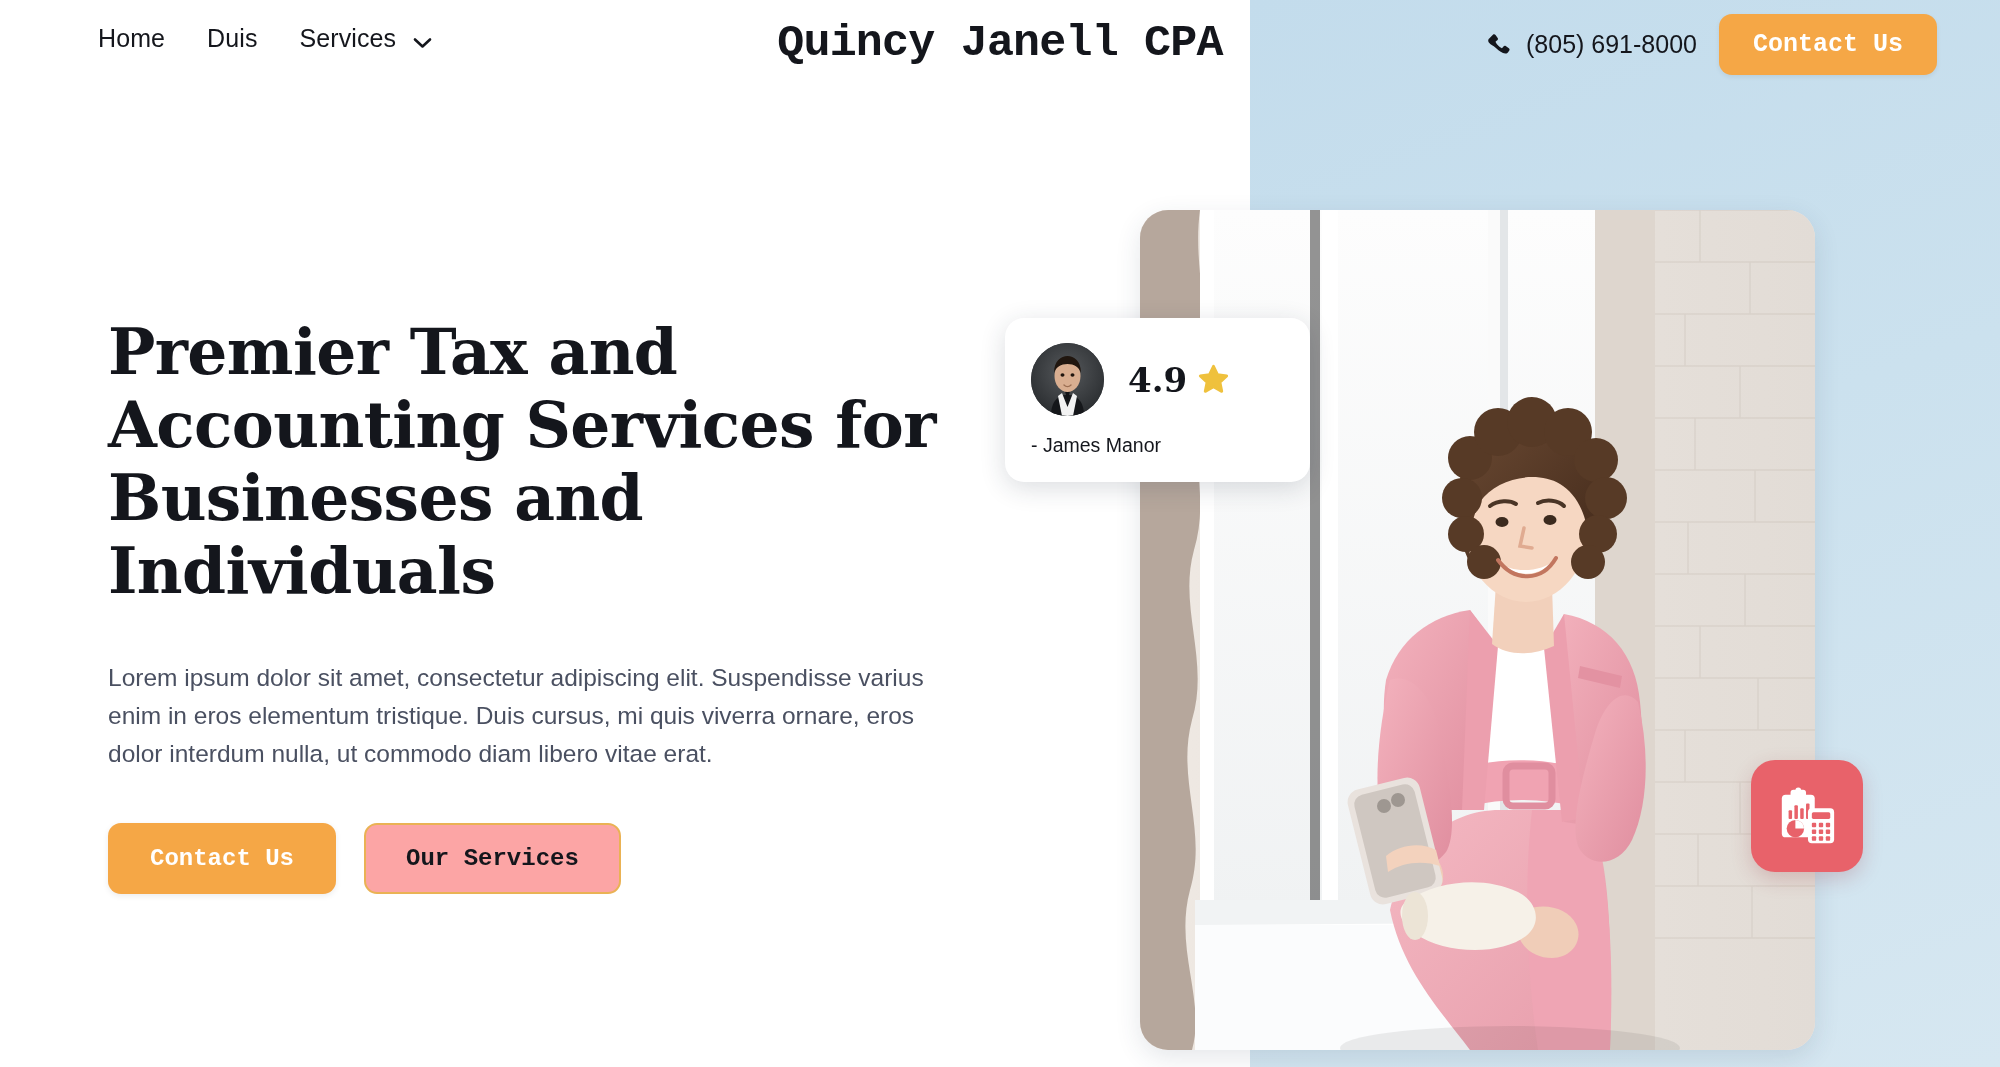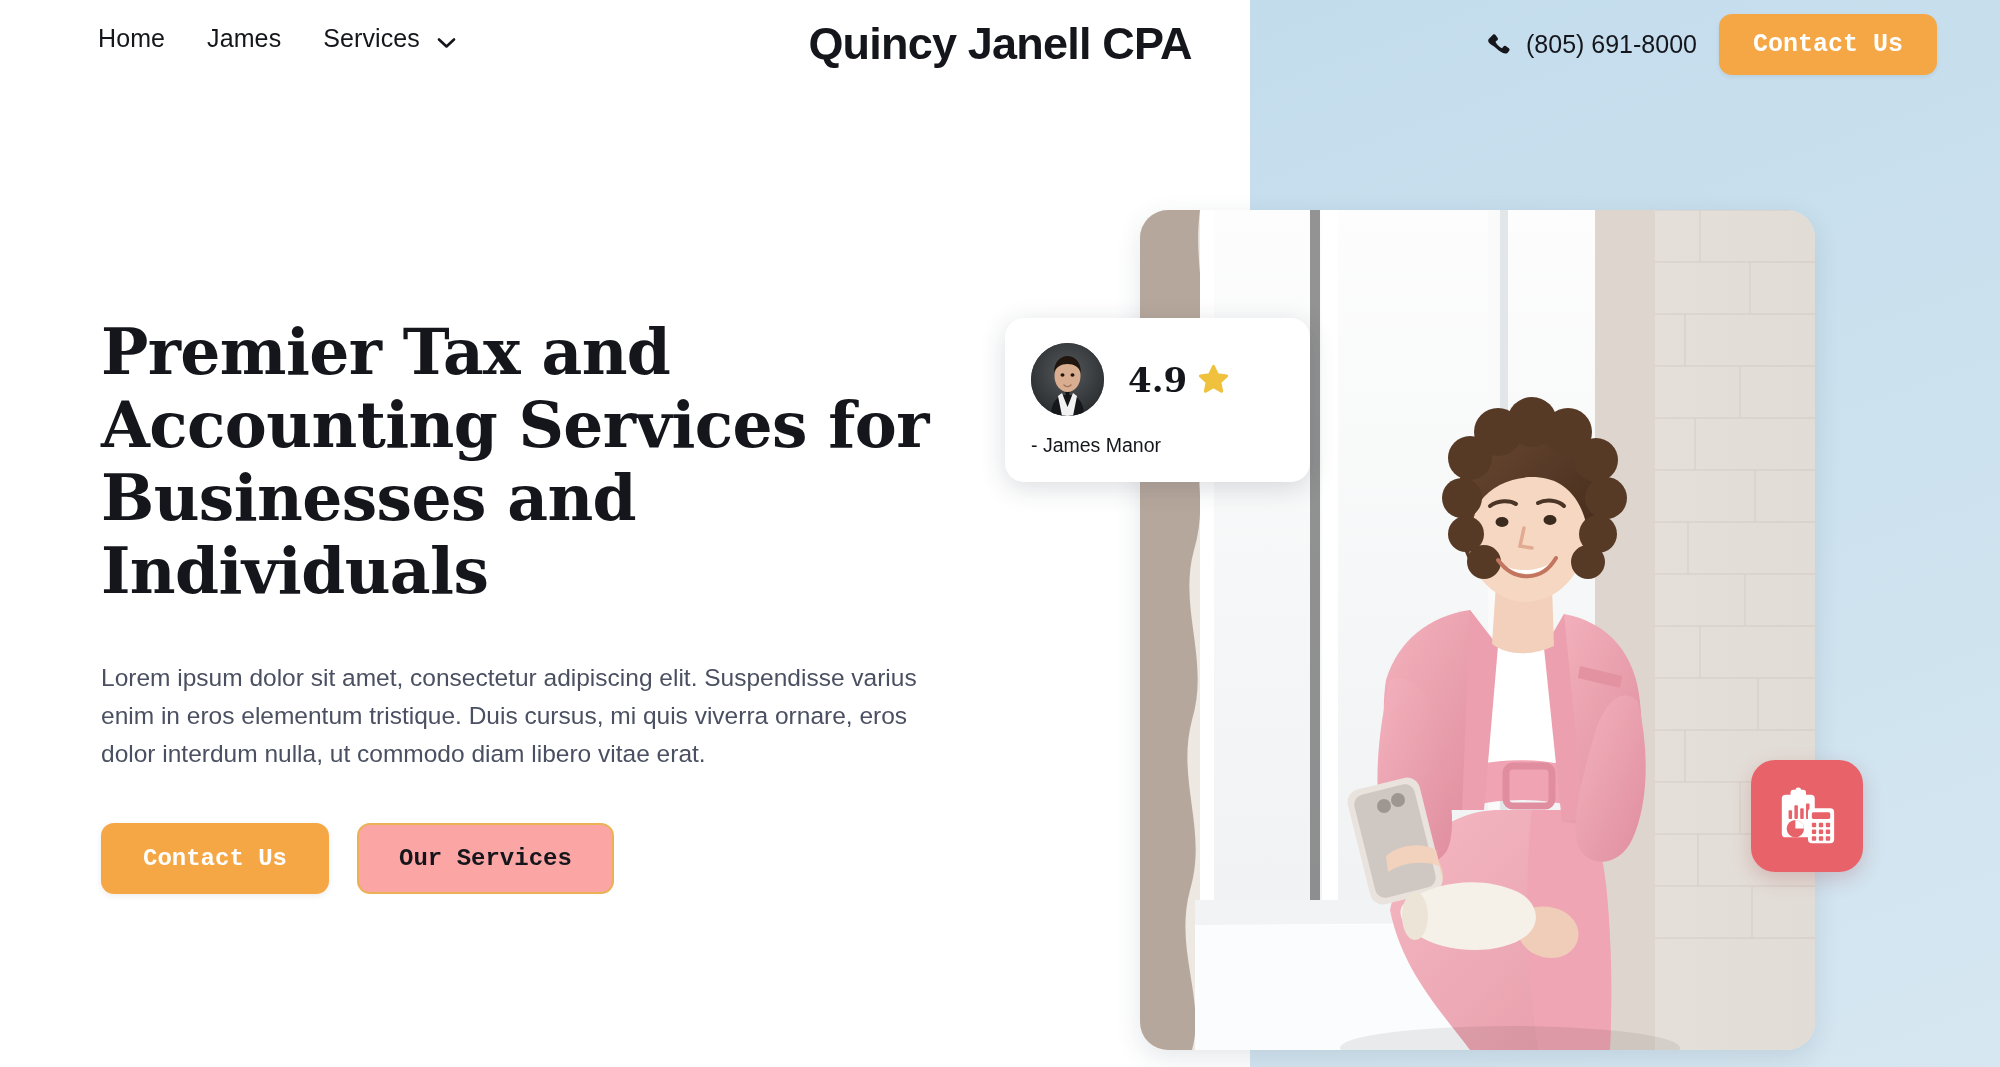--- a/index.html
+++ b/index.html
@@ -76,21 +76,21 @@
     display: inline-block;
     position: relative;
     top: 2px;
   }
 
   .brand {
     position: absolute;
     left: 50%;
     transform: translateX(-50%);
     top: 18px;
-    font-family: Liberation Sans, sans-serif;
+    font-family: Liberation Mono, monospace;
     font-weight: 700;
     font-size: 45px;
     letter-spacing: -0.8px;
     color: #14161c;
     white-space: nowrap;
   }
 
   .header-right {
     position: absolute;
     right: 63px;
@@ -129,21 +129,21 @@
     color: #ffffff;
     border-radius: 13px;
     font-size: 25px;
     padding: 16px 34px;
     box-shadow: 0 2px 5px rgba(0,0,0,0.07);
   }
 
   
   .hero-left {
     position: absolute;
-    left: 101px;
+    left: 108px;
     top: 316px;
     width: 870px;
     z-index: 20;
   }
 
   .hero-title {
     font-family: "DejaVu Serif", "Liberation Serif", serif;
     font-weight: 700;
     font-size: 63px;
     line-height: 1.16;
@@ -281,21 +281,21 @@
 <body>
 
 <div class="page">
 
   <div class="right-panel"></div>
 
   <div class="header">
 
     <nav class="nav">
       <span class="nav-item">Home</span>
-      <span class="nav-item">James</span>
+      <span class="nav-item">Duis</span>
       <span class="nav-dropdown">
         <span class="nav-item">Services</span>
         <span class="chevron">
           <svg viewBox="0 0 19 12" xmlns="http://www.w3.org/2000/svg">
             <path d="M2 2.5 L9.5 9.5 L17 2.5" fill="none" stroke="#14161c" stroke-width="2.6" stroke-linecap="round" stroke-linejoin="round"></path>
           </svg>
         </span>
       </span>
     </nav>
 

